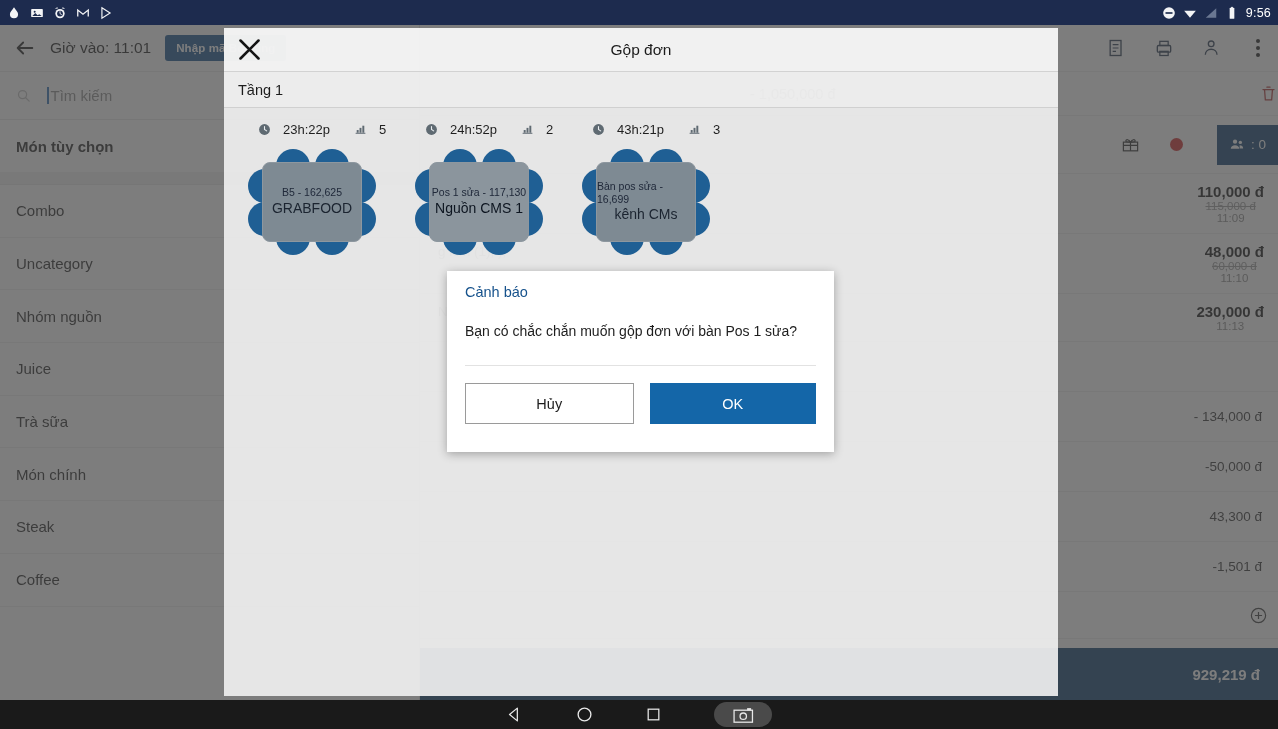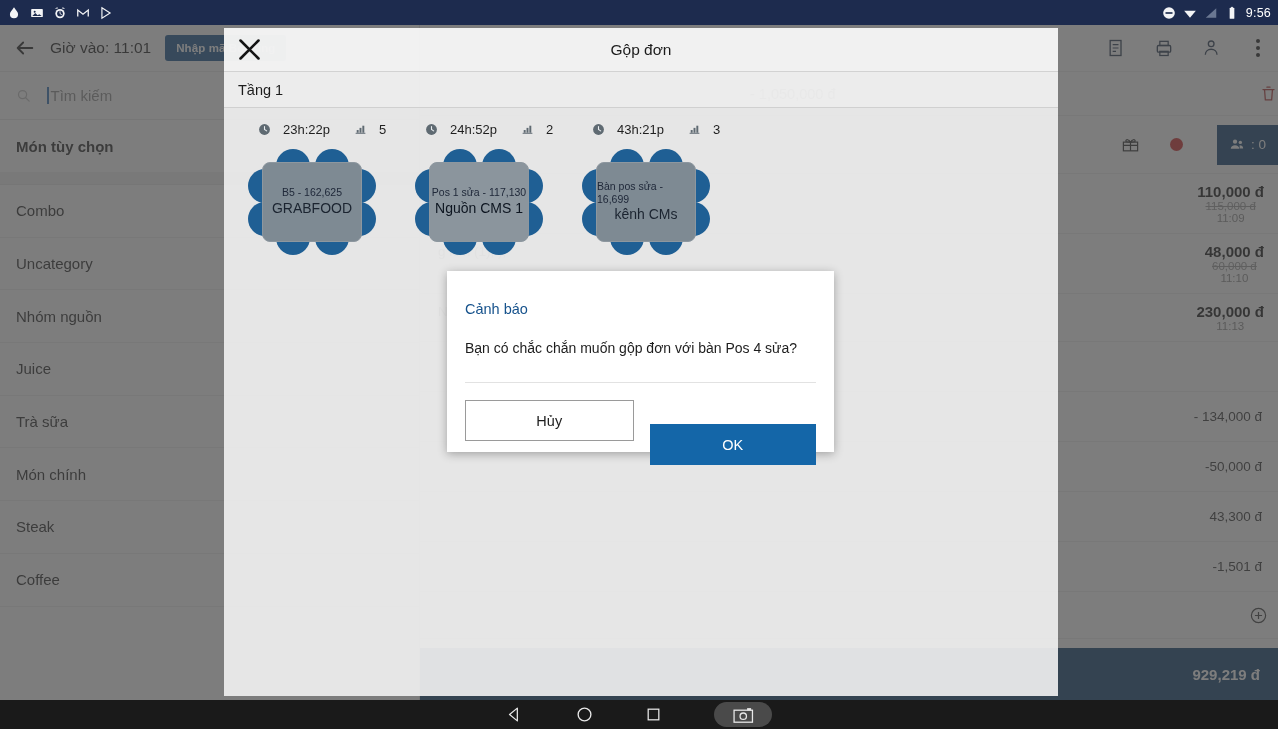--- a/index.html
+++ b/index.html
@@ -162,30 +162,30 @@
   .tt-sub { font-size: 10.5px; color: #20293a; line-height: 1.2; }
   .tt-name { font-size: 14px; color: #1b2430; line-height: 1.25; }
   .tabletop.sel .tt-name { color: #0d1520; }
 
   
   .alert {
     position: absolute; left: 447px; top: 271px; width: 387px; height: 181px;
     background: #ffffff; z-index: 50; box-shadow: 0 2px 9px rgba(0,0,0,.3);
     padding: 0 18px;
   }
-  .al-title { font-size: 14.5px; color: #16528c; padding-top: 30px; }
+  .al-title { font-size: 14.5px; color: #16528c; padding-top: 13px; }
   .al-msg { font-size: 14px; color: #1d1d1d; padding-top: 23px; }
   .al-div { height: 1px; background: #e2e2e2; margin-top: 26px; }
   .al-btns { display: flex; gap: 16px; padding-top: 17px; }
   .btn {
     flex: 1; height: 41px; display:flex; align-items:center; justify-content:center;
     font-size: 14.5px; cursor: pointer;
   }
   .btn-cancel { background:#fff; border: 1px solid #9a9a9a; color:#1d1d1d; }
-  .btn-ok { background:#1466a8; color:#fff;margin-top:24px; }
+  .btn-ok { background:#1466a8; color:#fff; }
 
   
   .navbar {
     position: absolute; left: 0; bottom: 0; width: 1278px; height: 29px;
     background: #1a1a1a; display:flex; align-items:center; justify-content:center;
     gap: 53px; z-index: 70;
   }
   .nav-btn { display:flex; align-items:center; justify-content:center; }
   .nav-btn svg { display:block; }
   .nav-shot {
@@ -514,21 +514,21 @@
             <span class="tt-name">kênh CMs</span>
           </div>
         </div>
       </div>
 
     </div>
   </div>
 
   <div class="alert">
     <div class="al-title">Cảnh báo</div>
-    <div class="al-msg">Bạn có chắc chắn muốn gộp đơn với bàn  Pos 4 sửa?</div>
+    <div class="al-msg">Bạn có chắc chắn muốn gộp đơn với bàn  Pos 1 sửa?</div>
     <div class="al-div"></div>
     <div class="al-btns">
       <div class="btn btn-cancel">Hủy</div>
       <div class="btn btn-ok">OK</div>
     </div>
   </div>
 
   <div class="navbar">
     <div class="nav-btn">
       <svg width="17" height="17" viewBox="0 0 24 24">

